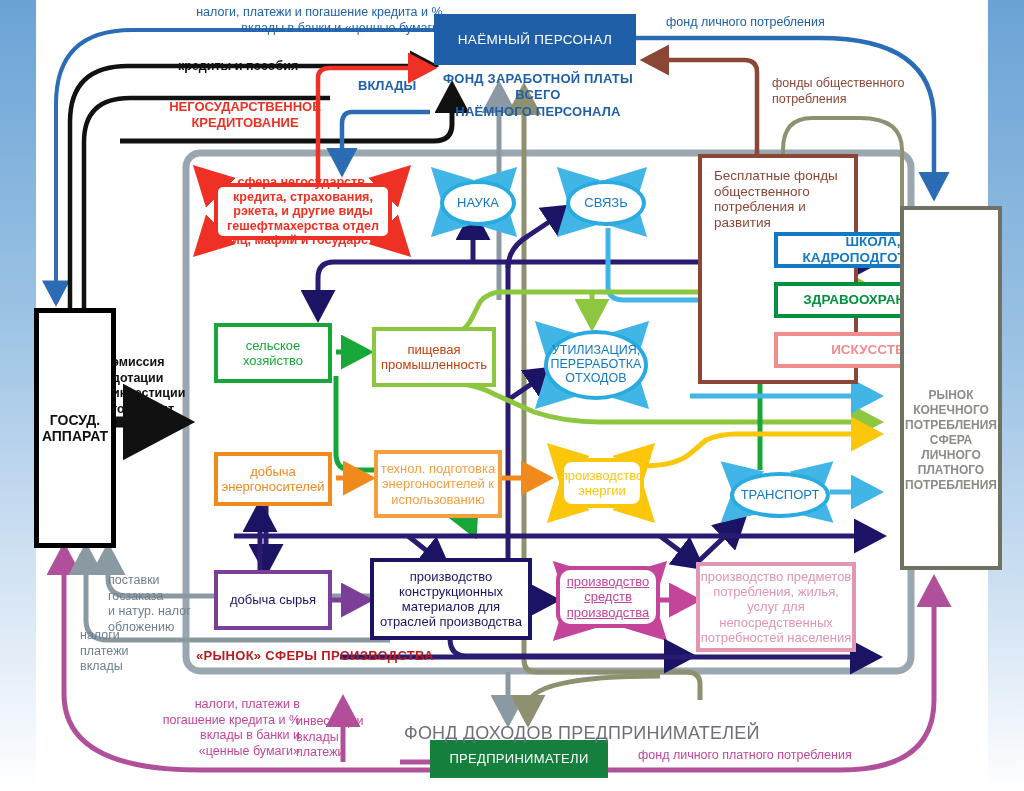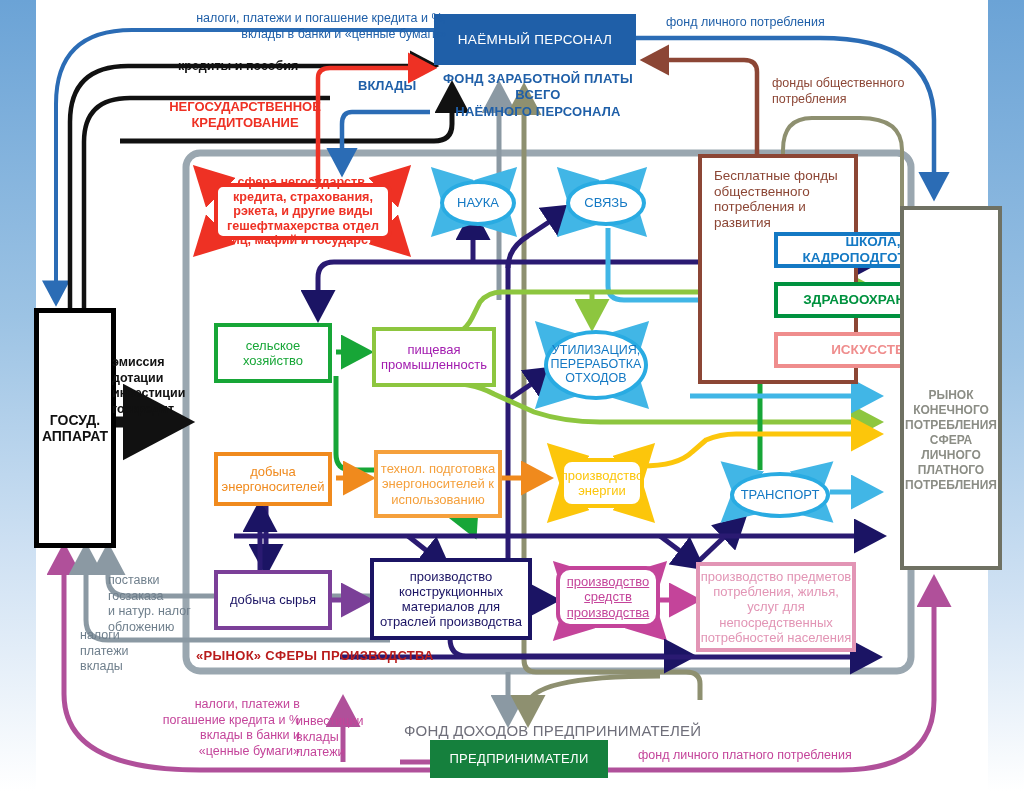--- a/index.html
+++ b/index.html
@@ -16,21 +16,21 @@
   svg#wires{position:absolute;left:0;top:0;width:1024px;height:791px;}
 
   .node{position:absolute;box-sizing:border-box;display:flex;align-items:center;
         justify-content:center;text-align:center;line-height:1.16;}
   .bx{background:#fff;}
 
   
   .n-hired{background:#1f5fa8;color:#fff;font-size:13.5px;letter-spacing:.3px;}
   .n-red{border:4px solid #ee3124;color:#ee3124;font-size:12.6px;font-weight:bold;border-radius:9px;padding:2px 4px;}
   .n-agro{border:4px solid #17a637;color:#17a637;font-size:13px;}
-  .n-food{border:4px solid #8dc63f;color:#a21caf;font-size:13px;}
+  .n-food{border:4px solid #8dc63f;color:#c2410c;font-size:13px;}
   .n-energy-extr{border:4px solid #f08a1d;color:#f08a1d;font-size:13px;}
   .n-energy-prep{border:4px solid #f5a03c;color:#f5a03c;font-size:13px;justify-content:center;}
   .n-energy-prod{border:4px solid #fcc60b;color:#fcc60b;font-size:13px;border-radius:12px;}
   .n-raw{border:4px solid #7b3f98;color:#1b1464;font-size:13px;}
   .n-constr{border:4px solid #1b1464;color:#1b1464;font-size:13px;}
   .n-means{border:4px solid #c4449a;color:#c4449a;font-size:13px;border-radius:14px;text-decoration:underline;}
   .n-goods{border:4px solid #e295b5;color:#e295b5;font-size:13px;}
   .n-free{border:4px solid #8c4635;color:#8c4635;font-size:13.5px;text-align:left;
           justify-content:flex-start;align-items:flex-start;padding:10px 12px;}
   .n-school{border:4px solid #1479c4;color:#1479c4;font-size:13.5px;font-weight:bold;}
@@ -47,21 +47,21 @@
 
   .cap{position:absolute;font-size:12.5px;line-height:1.25;}
   .cap-blue{color:#1f5fa8;}
   .cap-black{color:#111;font-weight:bold;}
   .cap-red{color:#ee3124;font-weight:bold;font-size:13px;}
   .cap-brown{color:#8c4635;}
   .cap-grey{color:#6f7f8c;margin-top:28px;}
   .cap-pink{color:#c4449a;}
   .cap-fzp{color:#1f5fa8;font-weight:bold;font-size:13px;letter-spacing:.2px;}
   .cap-prod{color:#b91c1c;font-weight:bold;font-size:13px;letter-spacing:.3px;}
-  .cap-fond-dohod{color:#6f6f7a;font-size:15px;letter-spacing:.2px;}
+  .cap-fond-dohod{color:#6f6f7a;font-size:18px;letter-spacing:.2px;}
 </style>
 </head>
 <body>
 
 <div id="stage">
 
   <div id="bg-left"></div>
   <div id="bg-right"></div>
 
   <svg id="wires" viewBox="0 0 1024 791">
@@ -376,21 +376,21 @@
   </div>
 
   <div class="node bx n-gov" style="left:34px;top:308px;width:82px;height:240px;">
     <span>ГОСУД. АППАРАТ</span>
   </div>
 
   <div class="node n-entre" style="left:430px;top:740px;width:178px;height:38px;">
     <span>ПРЕДПРИНИМАТЕЛИ</span>
   </div>
 
-  <div class="cap cap-blue" style="left:156px;top:5px;width:290px;text-align:right;white-space:pre-line;margin-top:6px;">налоги, платежи и погашение кредита и %,
+  <div class="cap cap-blue" style="left:156px;top:5px;width:290px;text-align:right;white-space:pre-line;">налоги, платежи и погашение кредита и %,
 вклады в банки и «ценные бумаги»</div>
 
   <div class="cap cap-black" style="left:178px;top:59px;">кредиты и пособия</div>
 
   <div class="cap cap-blue" style="left:358px;top:78px;font-weight:bold;font-size:13px;">ВКЛАДЫ</div>
 
   <div class="cap cap-red" style="left:160px;top:99px;width:170px;text-align:center;white-space:pre-line;">НЕГОСУДАРСТВЕННОЕ
 КРЕДИТОВАНИЕ</div>
 
   <div class="cap cap-fzp" style="left:428px;top:71px;width:220px;text-align:center;white-space:pre-line;">ФОНД ЗАРАБОТНОЙ ПЛАТЫ ВСЕГО

